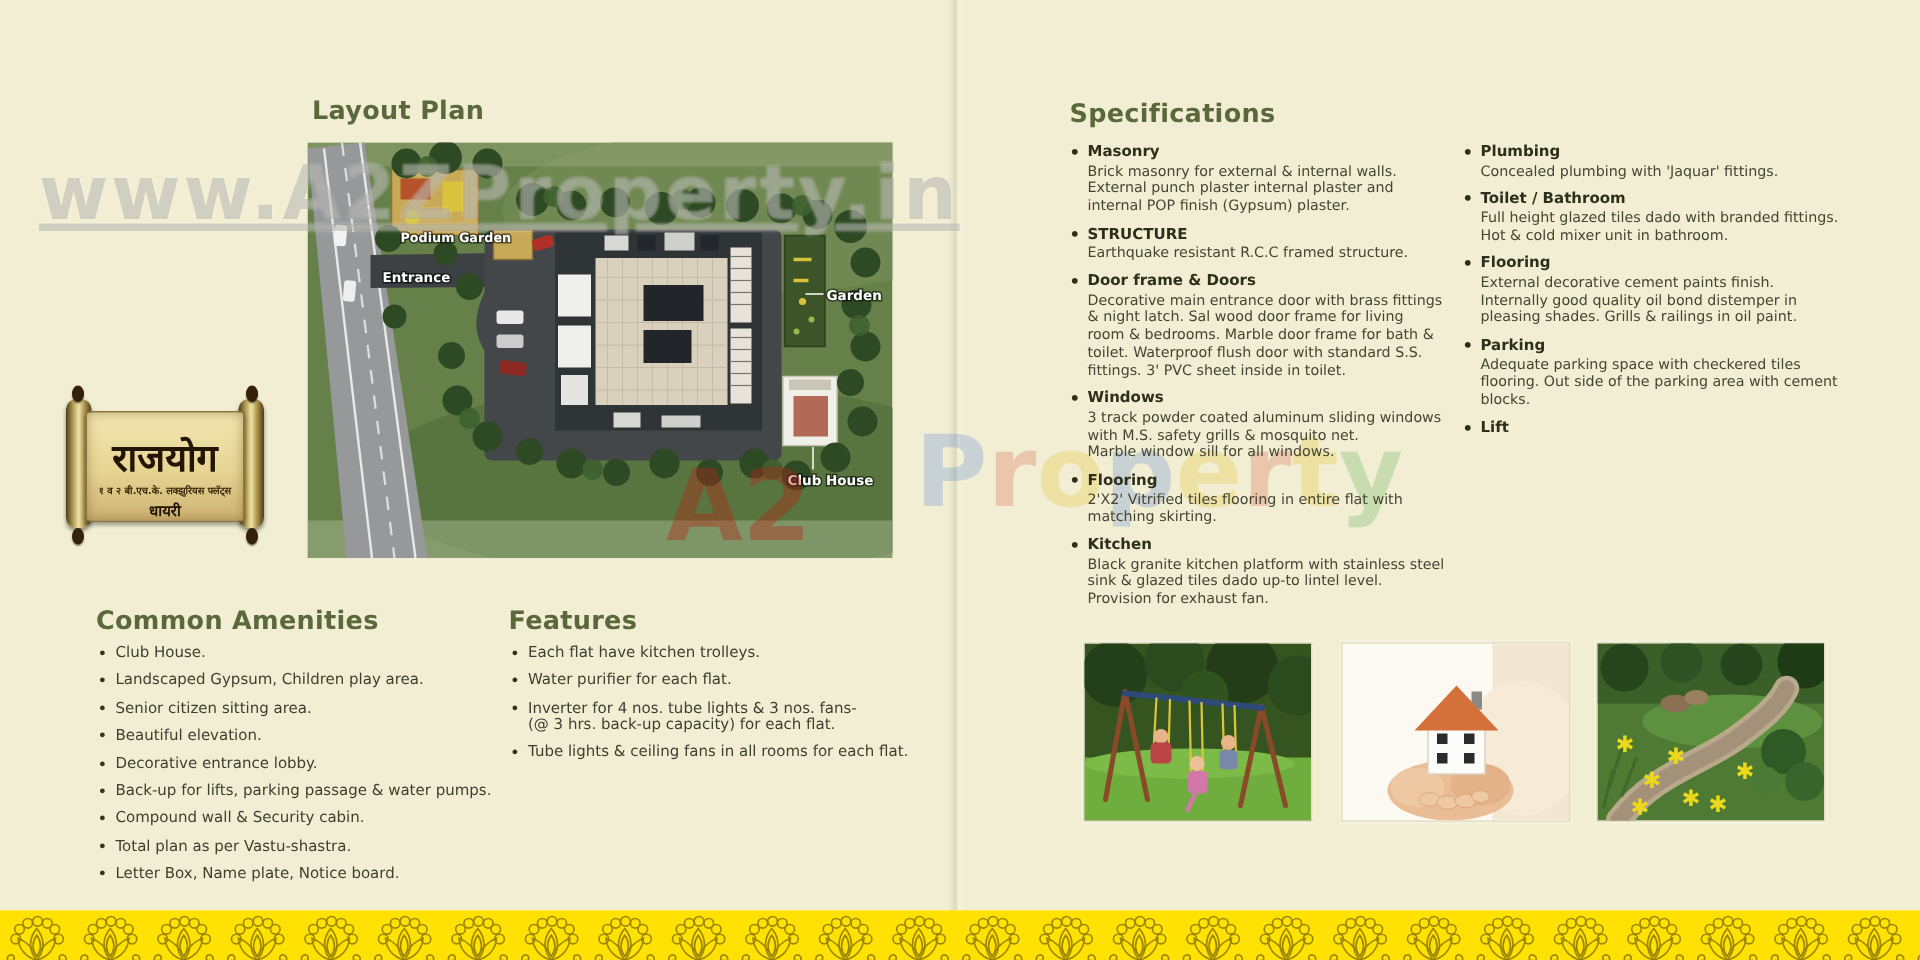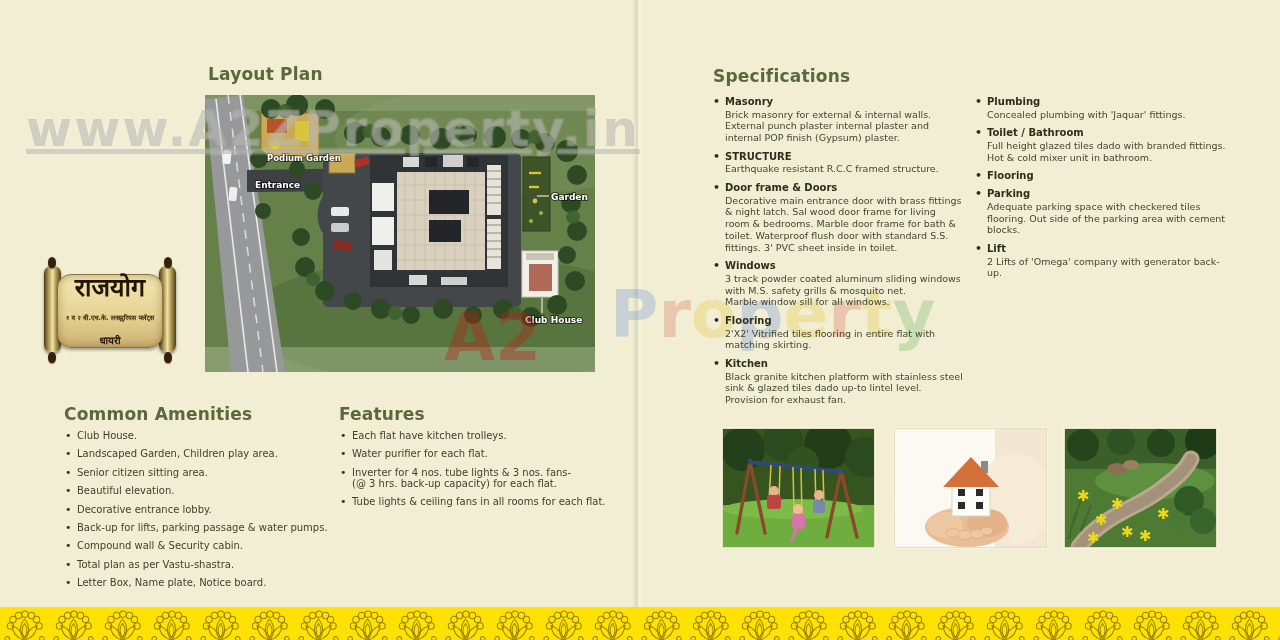--- a/index.html
+++ b/index.html
@@ -37,22 +37,22 @@
         background:linear-gradient(90deg,#4d3d17 0%,#c9b36a 35%,#efe2a8 50%,#b69d55 70%,#4d3d17 100%);
         box-shadow:0 2px 3px rgba(0,0,0,.45);}
   .roll.l{left:0;} .roll.r{right:0;}
   .knob{position:absolute;width:8px;height:11px;border-radius:50%;background:#35200a;
         box-shadow:0 1px 1px rgba(0,0,0,.5);}
   .knob.tl{left:4px;top:1px;} .knob.bl{left:4px;bottom:1px;}
   .knob.tr{right:4px;top:1px;} .knob.br{right:4px;bottom:1px;}
   .parchment{position:absolute;left:13px;right:13px;top:18px;bottom:16px;
         background:linear-gradient(180deg,#f2e6b2 0%,#e6d493 55%,#cdb univers 0);
         background:linear-gradient(180deg,#f2e6b2 0%,#e6d493 55%,#cdb273 100%);
-        border:1px solid #8a7340;border-radius:14px;box-shadow:inset 0 0 8px rgba(120,90,30,.5),0 2px 3px rgba(0,0,0,.35);
-        display:flex;flex-direction:column;align-items:center;justify-content:space-between;text-align:center;}
+        border:1px solid #8a7340;border-radius:3px;box-shadow:inset 0 0 8px rgba(120,90,30,.5),0 2px 3px rgba(0,0,0,.35);
+        display:flex;flex-direction:column;align-items:center;justify-content:flex-end;text-align:center;}
   .logo-name{font-size:25px;line-height:1;font-weight:bold;color:#241503;}
   .logo-sub{font-size:6.5px;color:#3a2708;margin-top:4px;white-space:nowrap;font-weight:bold;}
   .logo-loc{font-size:10px;font-weight:bold;color:#241503;margin-top:2px;}
 
   
   .list{position:absolute;z-index:2;}
   .li{position:relative;padding-left:13px;font-size:10px;color:#3f3f30;margin-bottom:7.4px;white-space:nowrap;}
   .li::before{content:"•";position:absolute;left:1px;top:-1px;color:#33331f;font-size:11px;}
   .li .l2{white-space:nowrap;}
 
@@ -255,21 +255,21 @@
     <div class="parchment">
       <div class="logo-name">राजयोग</div>
       <div class="logo-sub">१ व २ बी.एच.के. लक्झुरियस फ्लॅट्स</div>
       <div class="logo-loc">धायरी</div>
     </div>
   </div>
 
   <h2 class="hd" style="left:64px;top:404px;">Common Amenities</h2>
   <div class="list" style="left:64px;top:430px;width:290px;">
     <div class="li">Club House.</div>
-    <div class="li">Landscaped Garden, Children play area.</div>
+    <div class="li">Landscaped Gypsum, Children play area.</div>
     <div class="li">Senior citizen sitting area.</div>
     <div class="li">Beautiful elevation.</div>
     <div class="li">Decorative entrance lobby.</div>
     <div class="li">Back-up for lifts, parking passage &amp; water pumps.</div>
     <div class="li">Compound wall &amp; Security cabin.</div>
     <div class="li">Total plan as per Vastu-shastra.</div>
     <div class="li">Letter Box, Name plate, Notice board.</div>
   </div>
 
   <h2 class="hd" style="left:339px;top:404px;">Features</h2>
@@ -314,28 +314,28 @@
     <div class="spec">
       <div class="spec-t">Plumbing</div>
       <div class="spec-b">Concealed plumbing with 'Jaquar' fittings.</div>
     </div>
     <div class="spec">
       <div class="spec-t">Toilet / Bathroom</div>
       <div class="spec-b">Full height glazed tiles dado with branded fittings. Hot &amp; cold mixer unit in bathroom.</div>
     </div>
     <div class="spec">
       <div class="spec-t">Flooring</div>
+      <div class="spec-b">External decorative cement paints finish. Internally good quality oil bond distemper in pleasing shades. Grills &amp; railings in oil paint.</div>
     </div>
     <div class="spec">
       <div class="spec-t">Parking</div>
       <div class="spec-b">Adequate parking space with checkered tiles flooring. Out side of the parking area with cement blocks.</div>
     </div>
     <div class="spec">
       <div class="spec-t">Lift</div>
-      <div class="spec-b">2 Lifts of 'Omega' company with generator back-up.</div>
     </div>
   </div>
 
   <div class="photo ph1">
     <svg width="151" height="118" viewBox="0 0 151 118" xmlns="http://www.w3.org/2000/svg">
       <rect width="151" height="118" fill="#35541f"></rect>
       <circle cx="20" cy="20" r="22" fill="#24401a"></circle>
         <circle cx="60" cy="12" r="20" fill="#2b4a1e"></circle>
       <circle cx="105" cy="16" r="24" fill="#223d18"></circle>
         <circle cx="142" cy="28" r="20" fill="#2b4a1e"></circle>

